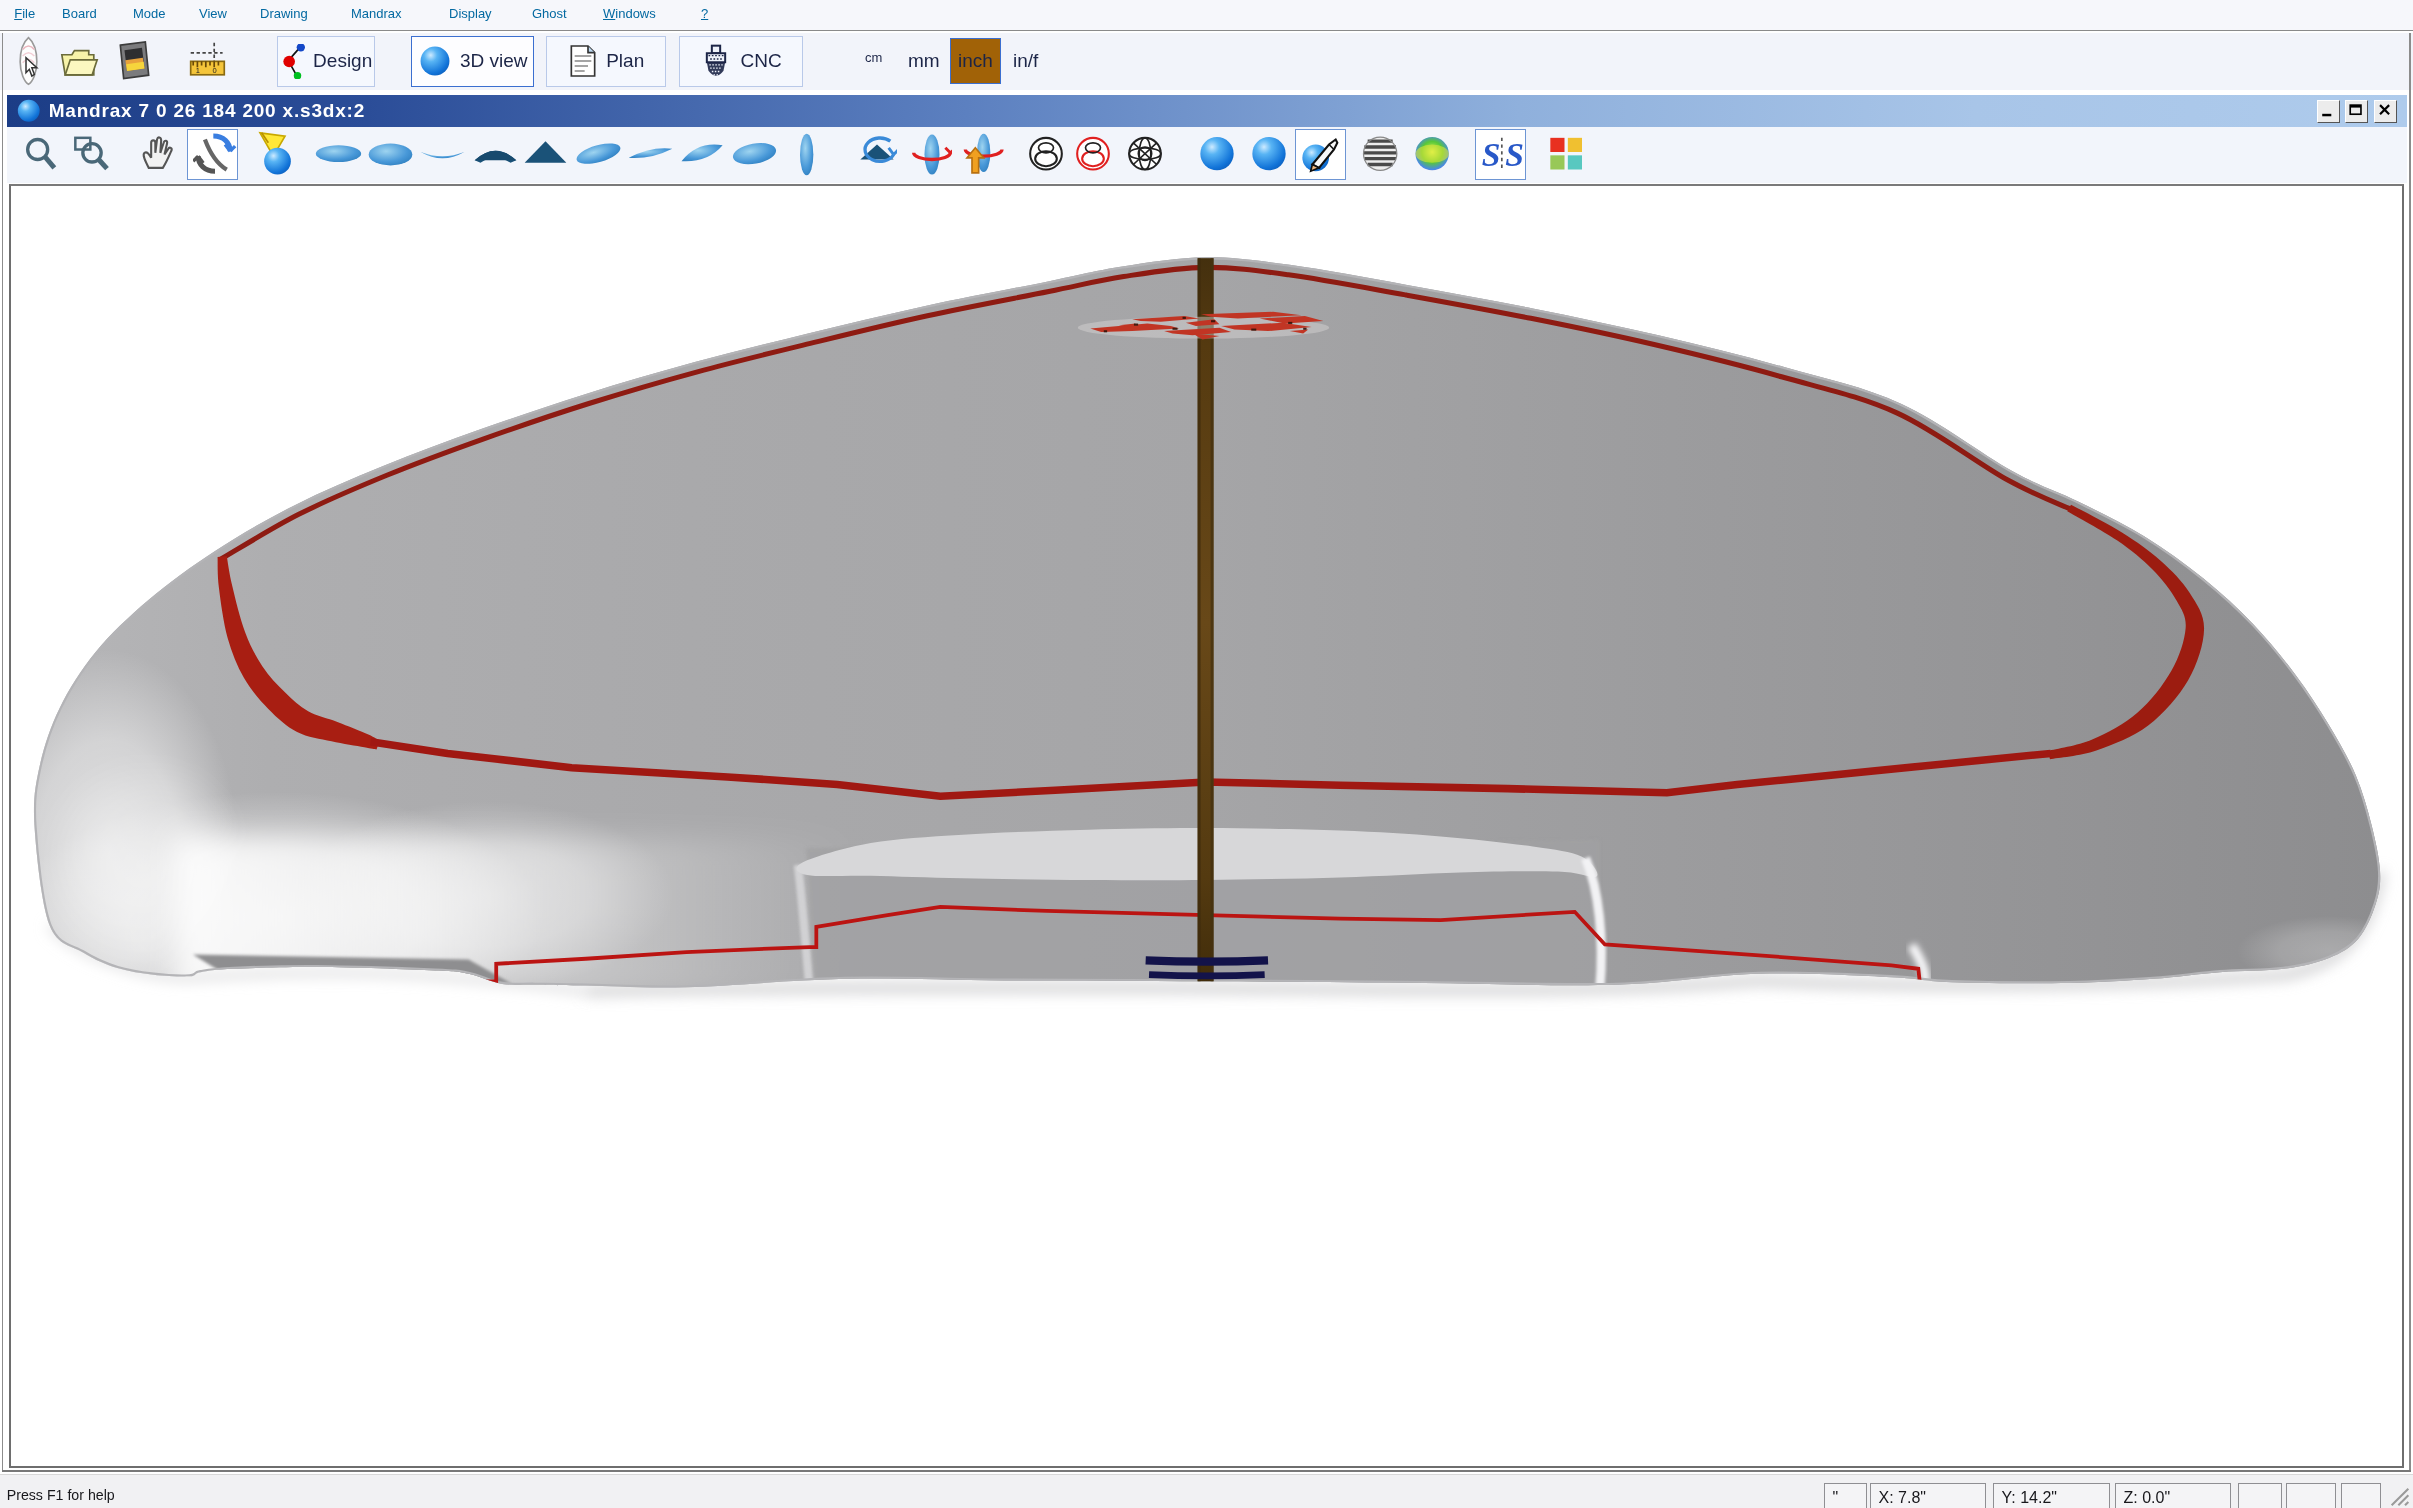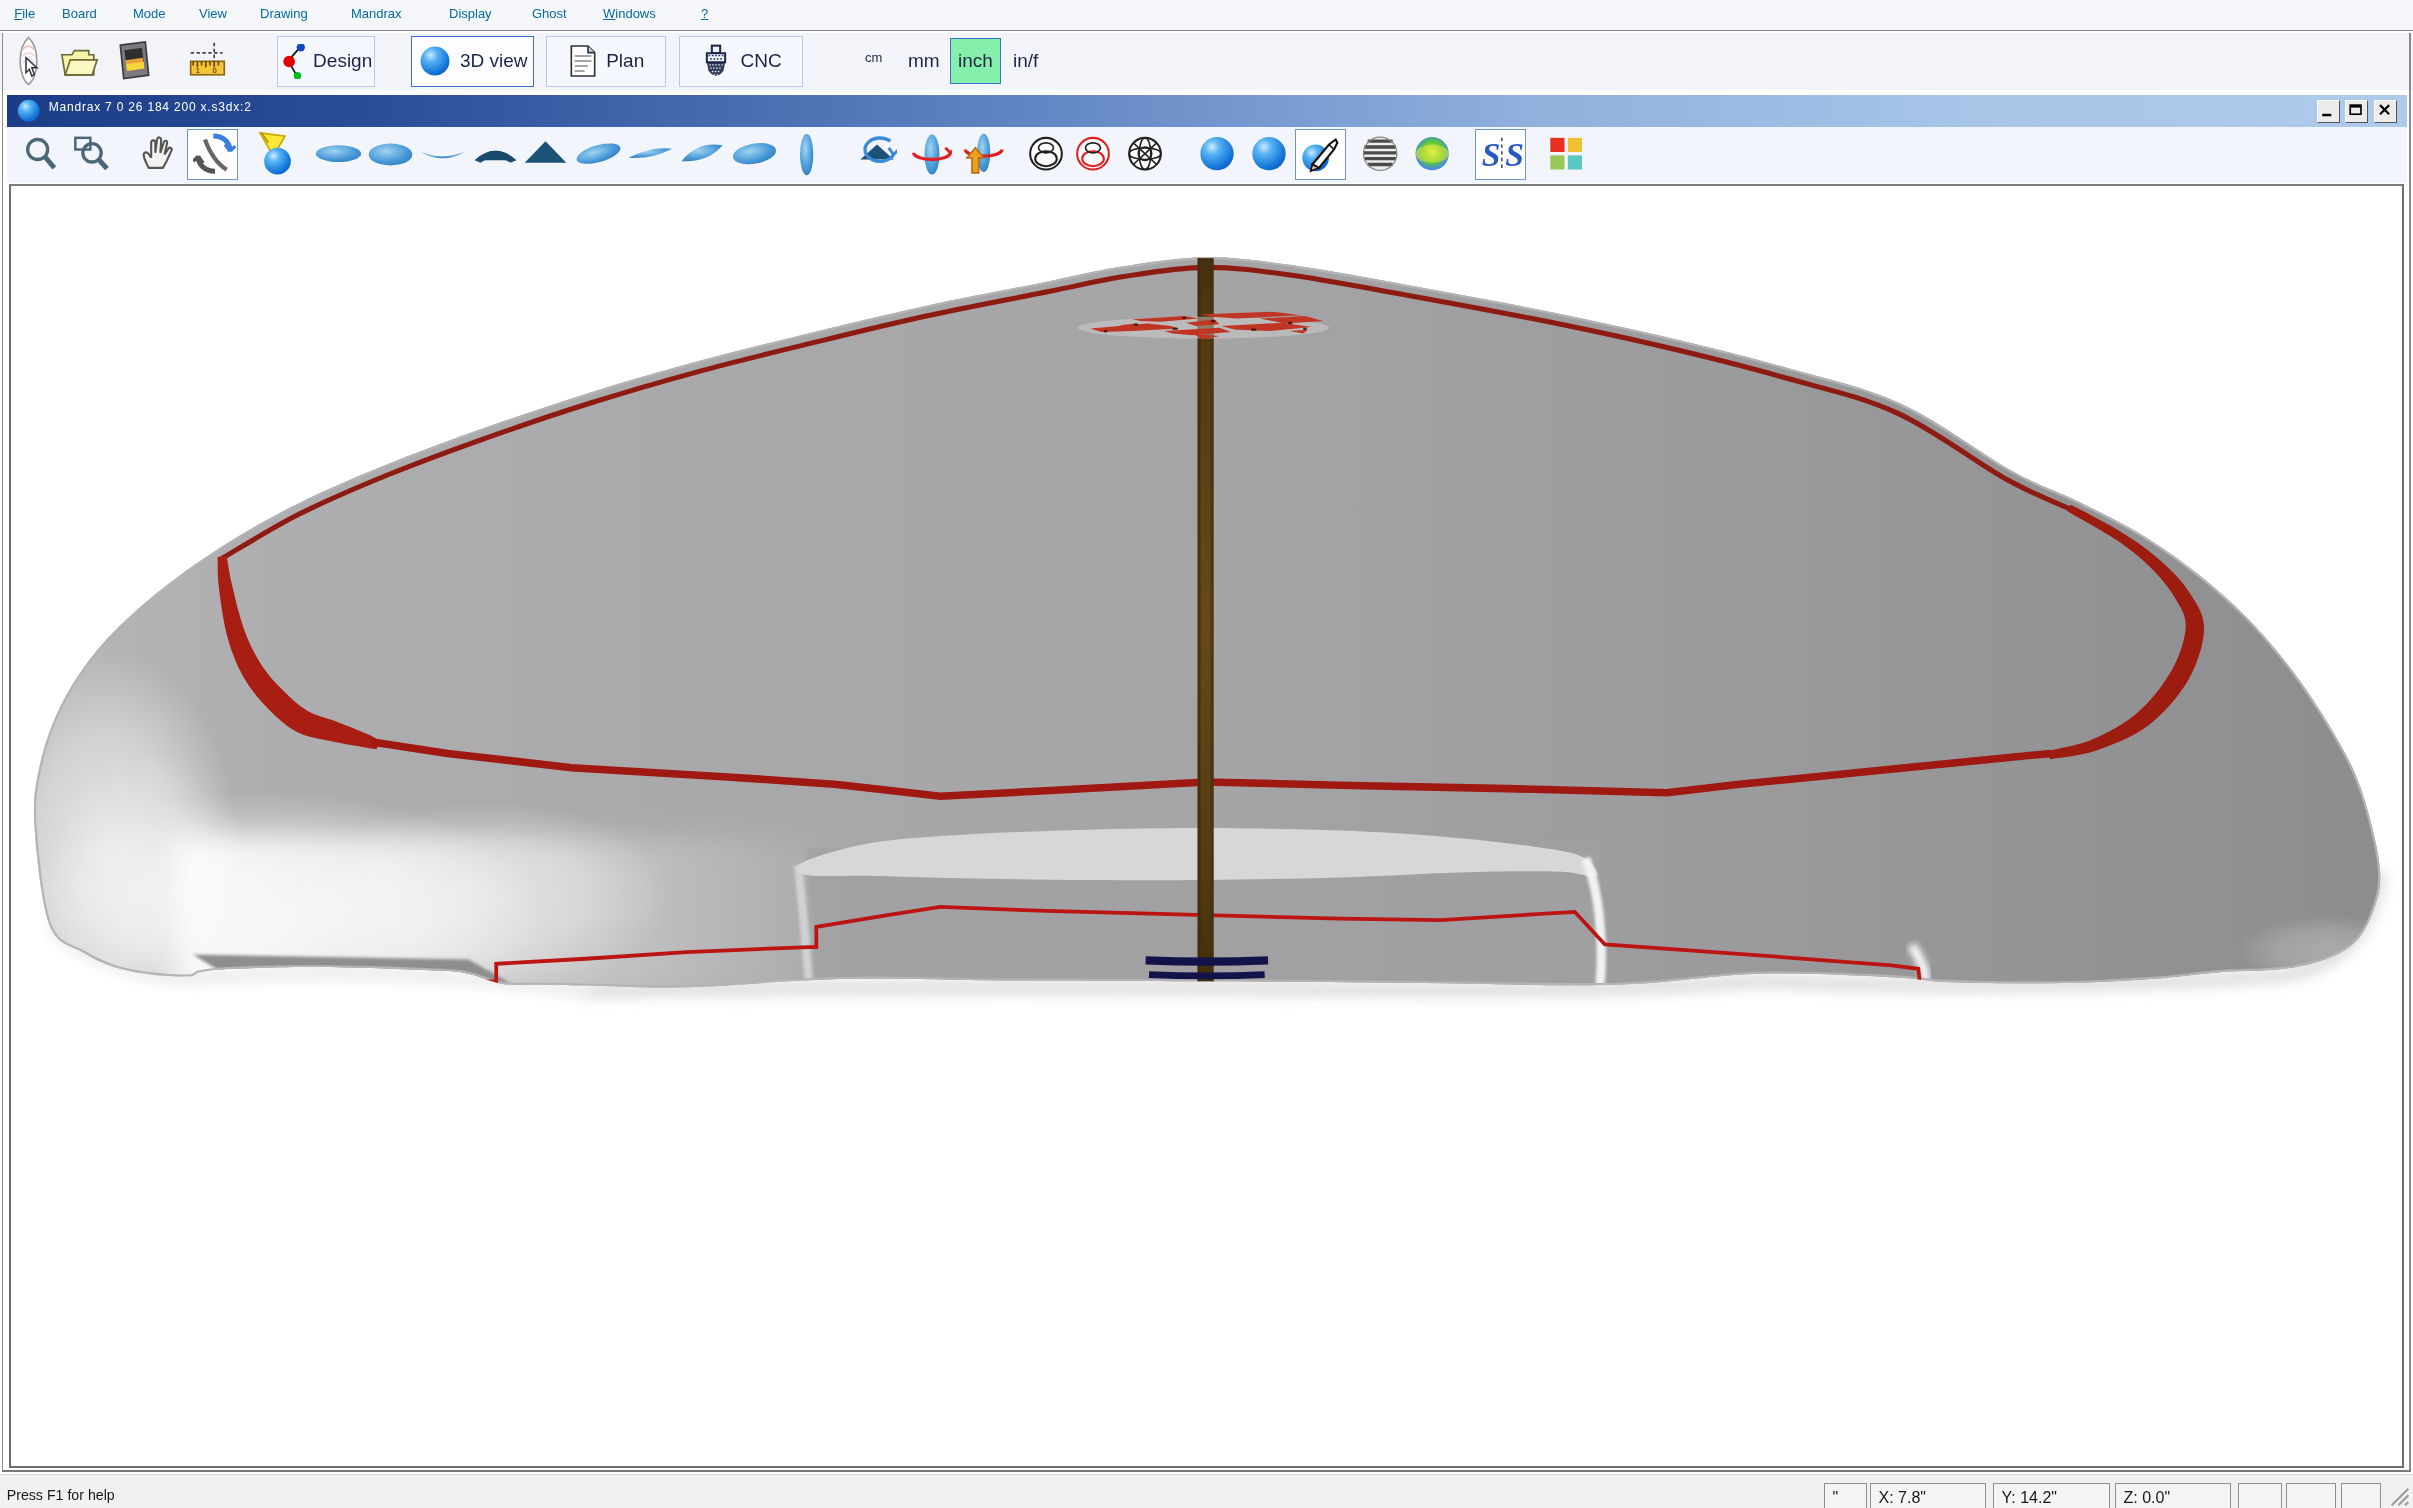--- a/index.html
+++ b/index.html
@@ -7,21 +7,21 @@
 #menubar{position:absolute;left:0;top:0;width:2413px;height:31px;background:#f6f7fb;
  border-bottom:1.7px solid #8a8a8a;font-size:13px;color:#0369a1}
 #menubar > span{position:absolute;top:5.9px}
 #menubar .ul{text-decoration:underline}
 #toolbar1{position:absolute;left:0;top:33px;width:2413px;height:57px;background:#f2f4fa}
 .tbtn{position:absolute;top:2.5px;height:51px;background:#f5f8fe;border:1.7px solid #b9c9e9;
  display:flex;align-items:center;justify-content:center;font-size:19px;color:#1c2547}
 .tbtn svg{margin-right:8.4px}
 #winTitle{position:absolute;left:6.7px;top:95px;width:2400px;height:32px;
  background:linear-gradient(90deg,#1c3d86 0%,#2b4d98 15%,#5c80c0 40%,#8fb0dc 63%,#a8c5e8 82%,#aecbec 100%);
- color:#fff;font-size:12px;font-weight:normal}
+ color:#fff;font-size:19px;font-weight:bold}
 #toolbar2{position:absolute;left:6.7px;top:127px;width:2400px;height:56px;background:#f2f5fb}
 .sel{position:absolute;background:#fff;border:1.7px solid #6d95d4}
 #canvas{position:absolute;left:9.2px;top:184px;width:2395px;height:1284px;background:#fff;
  border:2.5px solid #6e6e6e;border-top:2.5px solid #7a7a7a}
 #statusbar{position:absolute;left:0;top:1474px;width:2413px;height:34px;background:#f1f1f3;border-top:0.8px solid #d8d8d8;
  font-size:14.2px;color:#18181c}
 .pane{position:absolute;top:7.5px;height:27px;border:1.7px solid #8f8f93;border-bottom:none;
  background:#f4f4f6;padding-left:7.5px;padding-top:5px;font-size:16px}
 .wbtn{position:absolute;top:5px;width:23.5px;height:22.6px;background:#ececec;
  border-top:1.7px solid #fff;border-left:1.7px solid #fff;border-right:1.7px solid #555;border-bottom:1.7px solid #555;
@@ -101,21 +101,21 @@
    <rect x="14" y="2" width="10" height="9" fill="#eef2fa" stroke="#1c2547" stroke-width="2.4"></rect>
    <path d="M8 11 H30 V22 H8 Z" fill="#eef2fa" stroke="#1c2547" stroke-width="2.4"></path>
    <path d="M10 14 h2 M14 14 h2 M18 14 h2 M22 14 h2 M26 14 h2 M12 18 h2 M16 18 h2 M20 18 h2 M24 18 h2" stroke="#1c2547" stroke-width="1.6"></path>
    <path d="M8 22 H30 L28 32 Q19 44 10 32 Z" fill="#1c2547" opacity="0.9"></path>
    <path d="M11 25 h16 M12 29 h14 M14 33 h10 M16 37 h6" stroke="#eef2fa" stroke-width="1.6" stroke-dasharray="1.8 1.8"></path>
   </svg>
       <span>CNC</span>
     </div>
  <span class="abs" style="left:865px;top:17px;font-size:13px;color:#1c2547">cm</span>
  <span class="abs" style="left:908px;top:17px;font-size:19px;color:#1c2547">mm</span>
- <div class="abs" style="left:950px;top:5px;width:51px;height:46px;border:1.7px solid #3b6fd0;background:#86efac;
+ <div class="abs" style="left:950px;top:5px;width:51px;height:46px;border:1.7px solid #3b6fd0;background:#a16207;
    font-size:19px;color:#1c2547;display:flex;align-items:center;justify-content:center">inch</div>
  <span class="abs" style="left:1013px;top:17px;font-size:19px;color:#1c2547">in/f</span>
 </div>
 
 <div id="winTitle">
  <svg class="abs" style="left:10px;top:4.2px" width="23.5" height="23.5" viewBox="0 0 28 28">
       <radialGradient id="sg1414" cx="0.35" cy="0.3" r="0.9">
 <stop offset="0" stop-color="#cdeaff"></stop>
         <stop offset="0.25" stop-color="#58b4f4"></stop>
 <stop offset="0.7" stop-color="#1173d8"></stop>

